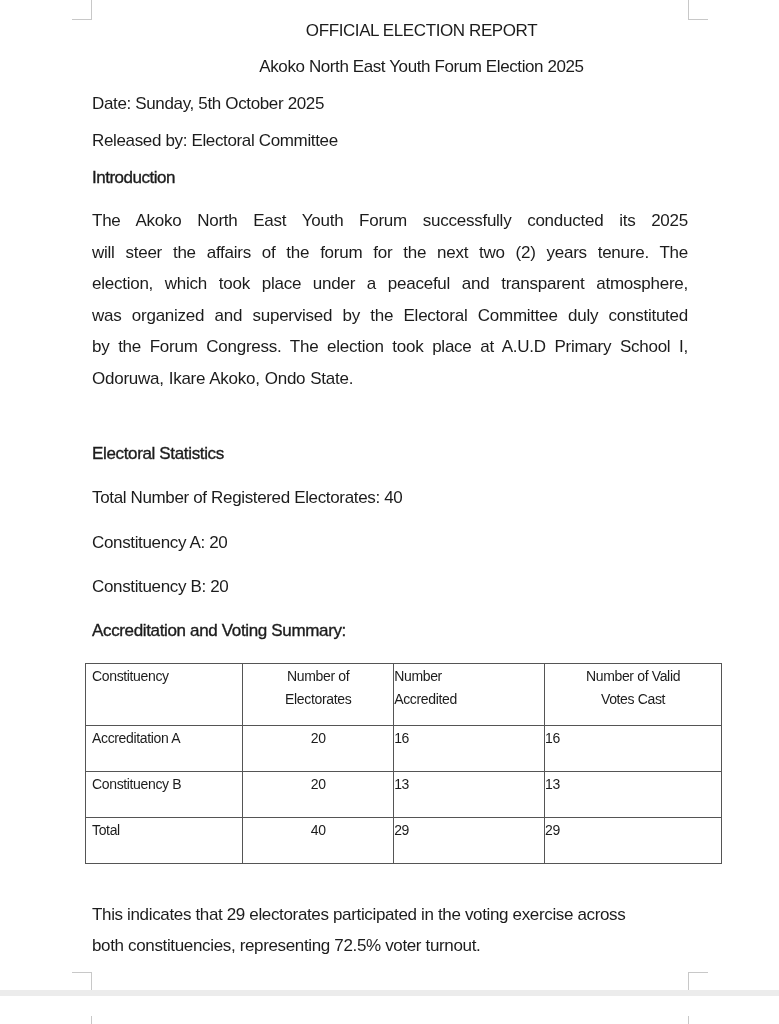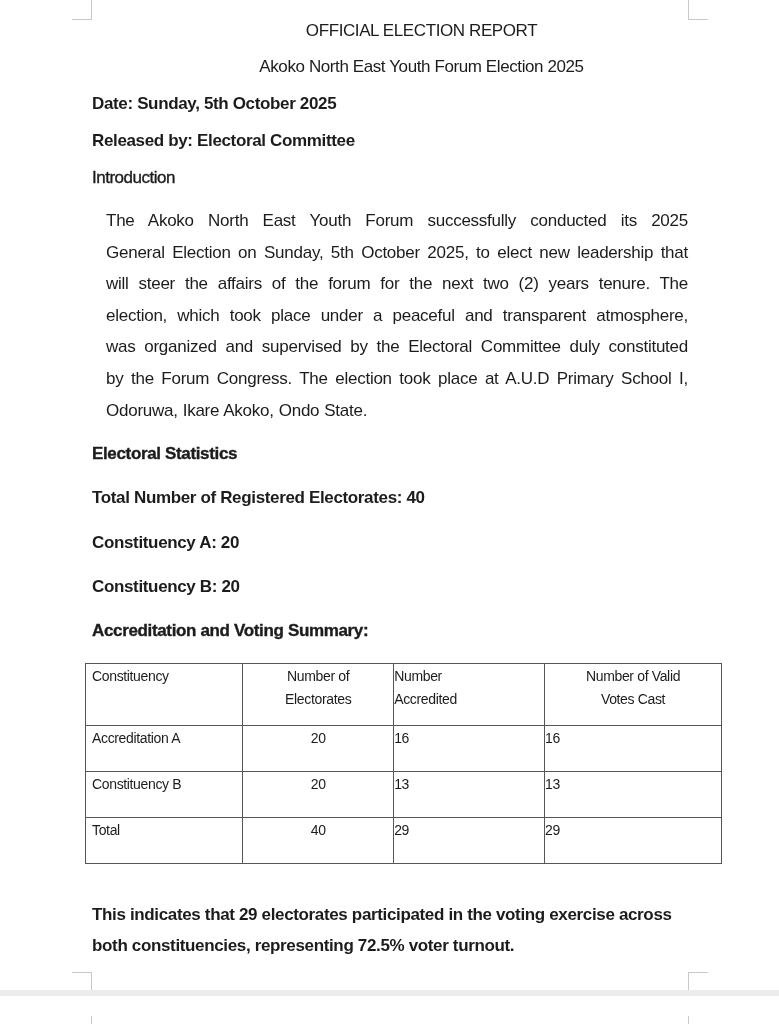--- a/index.html
+++ b/index.html
@@ -39,21 +39,20 @@
     .mark {
       position: absolute;
       background: #c8c8c8;
     }
     .txt {
       position: absolute;
       font-size: 17px;
       line-height: 20px;
       white-space: nowrap;
       letter-spacing: -0.35px;
-      font-weight: bold;
     }
     .center {
       left: 0;
       width: 779px;
       text-align: center;
       margin-left: 32px;
     }
     .bold {
       font-weight: bold;
       letter-spacing: -0.5px;
@@ -71,21 +70,20 @@
       text-align: justify;
       letter-spacing: -0.25px;
       word-spacing: 0.5px;
     }
     .para-line {
       display: block;
       text-align: justify;
       text-align-last: justify;
       height: 31.6px;
       white-space: nowrap;
-      margin-left: 14px;
     }
     .para-line.last {
       text-align-last: left;
     }
     table.summary {
       position: absolute;
       left: 85px;
       top: 663px;
       width: 637px;
       border-collapse: collapse;
@@ -125,21 +123,20 @@
   <div class="txt center title-bold" style="top:21px;">OFFICIAL ELECTION REPORT</div>
   <div class="txt center title-bold" style="top:57px;">Akoko North East Youth Forum Election 2025</div>
 
   <div class="txt" style="left:92px; top:94px;">Date: Sunday, 5th October 2025</div>
   <div class="txt" style="left:92px; top:131px;">Released by: Electoral Committee</div>
 
   <div class="txt bold" style="left:92px; top:168px; font-weight:normal; -webkit-text-stroke:0.35px #1c1c1c;">Introduction</div>
 
   <div class="para" style="top:205px;">
     <span class="para-line">The Akoko North East Youth Forum successfully conducted its 2025</span>
-    <span class="para-line">General Election on Sunday, 5th October 2025, to elect new leadership that</span>
     <span class="para-line">will steer the affairs of the forum for the next two (2) years tenure. The</span>
     <span class="para-line">election, which took place under a peaceful and transparent atmosphere,</span>
     <span class="para-line">was organized and supervised by the Electoral Committee duly constituted</span>
     <span class="para-line">by the Forum Congress. The election took place at A.U.D Primary School I,</span>
     <span class="para-line last">Odoruwa, Ikare Akoko, Ondo State.</span>
   </div>
 
   <div class="txt" style="left:92px; top:444px; -webkit-text-stroke:0.35px #1c1c1c;">Electoral Statistics</div>
   <div class="txt" style="left:92px; top:488px;">Total Number of Registered Electorates: 40</div>
   <div class="txt" style="left:92px; top:533px;">Constituency A: 20</div>

